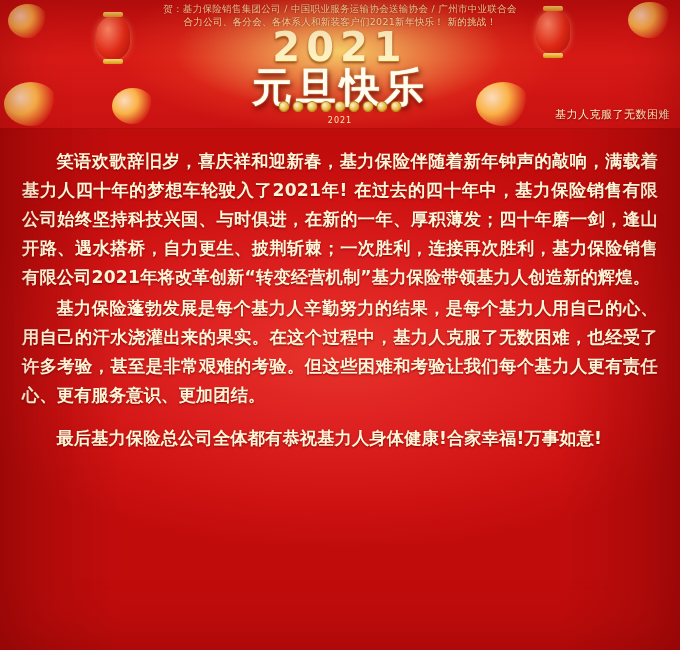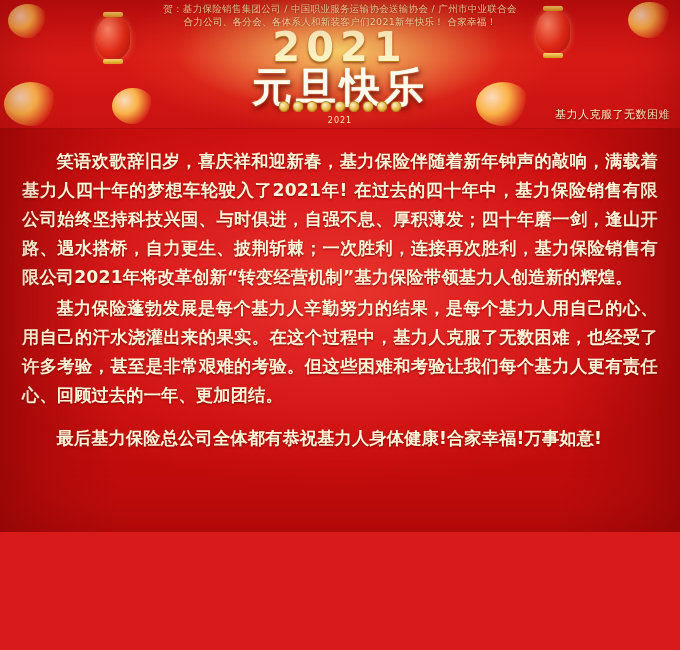--- a/index.html
+++ b/index.html
@@ -11,21 +11,21 @@
     width: 680px;
     height: 650px;
     overflow: hidden;
     font-family: "DejaVu Sans", "Liberation Sans", sans-serif;
     background: #d91a1a;
   }
 
   #page {
     position: relative;
     width: 680px;
-    height: 532px;
+    height: 650px;
     background:
       radial-gradient(ellipse 420px 200px at 50% 54%, #e8342c 0%, #dd2020 40%, #cf1212 75%, #c10c0c 100%);
     overflow: hidden;
   }
 
   
   .banner {
     position: relative;
     width: 680px;
     height: 128px;
@@ -200,21 +200,21 @@
 
 <div id="page">
 
   <div class="banner">
     <div class="peony peony-4"></div>
     <div class="peony peony-5"></div>
     <div class="lantern lantern-1"></div>
     <div class="lantern lantern-2"></div>
 
     <div class="banner-top-text">贺：基力保险销售集团公司 / 中国职业服务运输协会送输协会 / 广州市中业联合会</div>
-    <div class="banner-top-text second">合力公司、各分会、各体系人和新装客户们2021新年快乐！  合家幸福！</div>
+    <div class="banner-top-text second">合力公司、各分会、各体系人和新装客户们2021新年快乐！  新的挑战！</div>
 
     <div class="banner-year">2021</div>
     <div class="banner-title">元旦快乐</div>
 
     <div class="coin-row">
       <span class="coin"></span>
       <span class="coin"></span>
       <span class="coin"></span>
       <span class="coin"></span>
       <span class="coin"></span>
@@ -229,19 +229,19 @@
     <div class="peony peony-2"></div>
     <div class="peony peony-3"></div>
 
     <div class="banner-company">基力人克服了无数困难</div>
   </div>
 
   <div class="glow-left"></div>
   <div class="glow-right"></div>
 
   <div class="content">
-    <p class="para">笑语欢歌辞旧岁，喜庆祥和迎新春，基力保险伴随着新年钟声的敲响，满载着基力人四十年的梦想车轮驶入了2021年! 在过去的四十年中，基力保险销售有限公司始终坚持科技兴国、与时俱进，自强不息、厚积薄发；四十年磨一剑，逢山开路、遇水搭桥，自力更生、披荆斩棘；一次胜利，连接再次胜利，基力保险销售有限公司2021年将改革创新“转变经营机制”基力保险带领基力人创造新的辉煌。</p>
-    <p class="para">基力保险蓬勃发展是每个基力人辛勤努力的结果，是每个基力人用自己的心、用自己的汗水浇灌出来的果实。在这个过程中，基力人克服了无数困难，也经受了许多考验，甚至是非常艰难的考验。但这些困难和考验让我们每个基力人更有责任心、回顾过去的一年、更加团结。</p>
+    <p class="para">笑语欢歌辞旧岁，喜庆祥和迎新春，基力保险伴随着新年钟声的敲响，满载着基力人四十年的梦想车轮驶入了2021年! 在过去的四十年中，基力保险销售有限公司始终坚持科技兴国、与时俱进，在新的一年、厚积薄发；四十年磨一剑，逢山开路、遇水搭桥，自力更生、披荆斩棘；一次胜利，连接再次胜利，基力保险销售有限公司2021年将改革创新“转变经营机制”基力保险带领基力人创造新的辉煌。</p>
+    <p class="para">基力保险蓬勃发展是每个基力人辛勤努力的结果，是每个基力人用自己的心、用自己的汗水浇灌出来的果实。在这个过程中，基力人克服了无数困难，也经受了许多考验，甚至是非常艰难的考验。但这些困难和考验让我们每个基力人更有责任心、更有服务意识、更加团结。</p>
     <p class="para last">最后基力保险总公司全体都有恭祝基力人身体健康!合家幸福!万事如意!</p>
   </div>
 
   <div class="vignette"></div>
 </div>
 
 </body></html>

